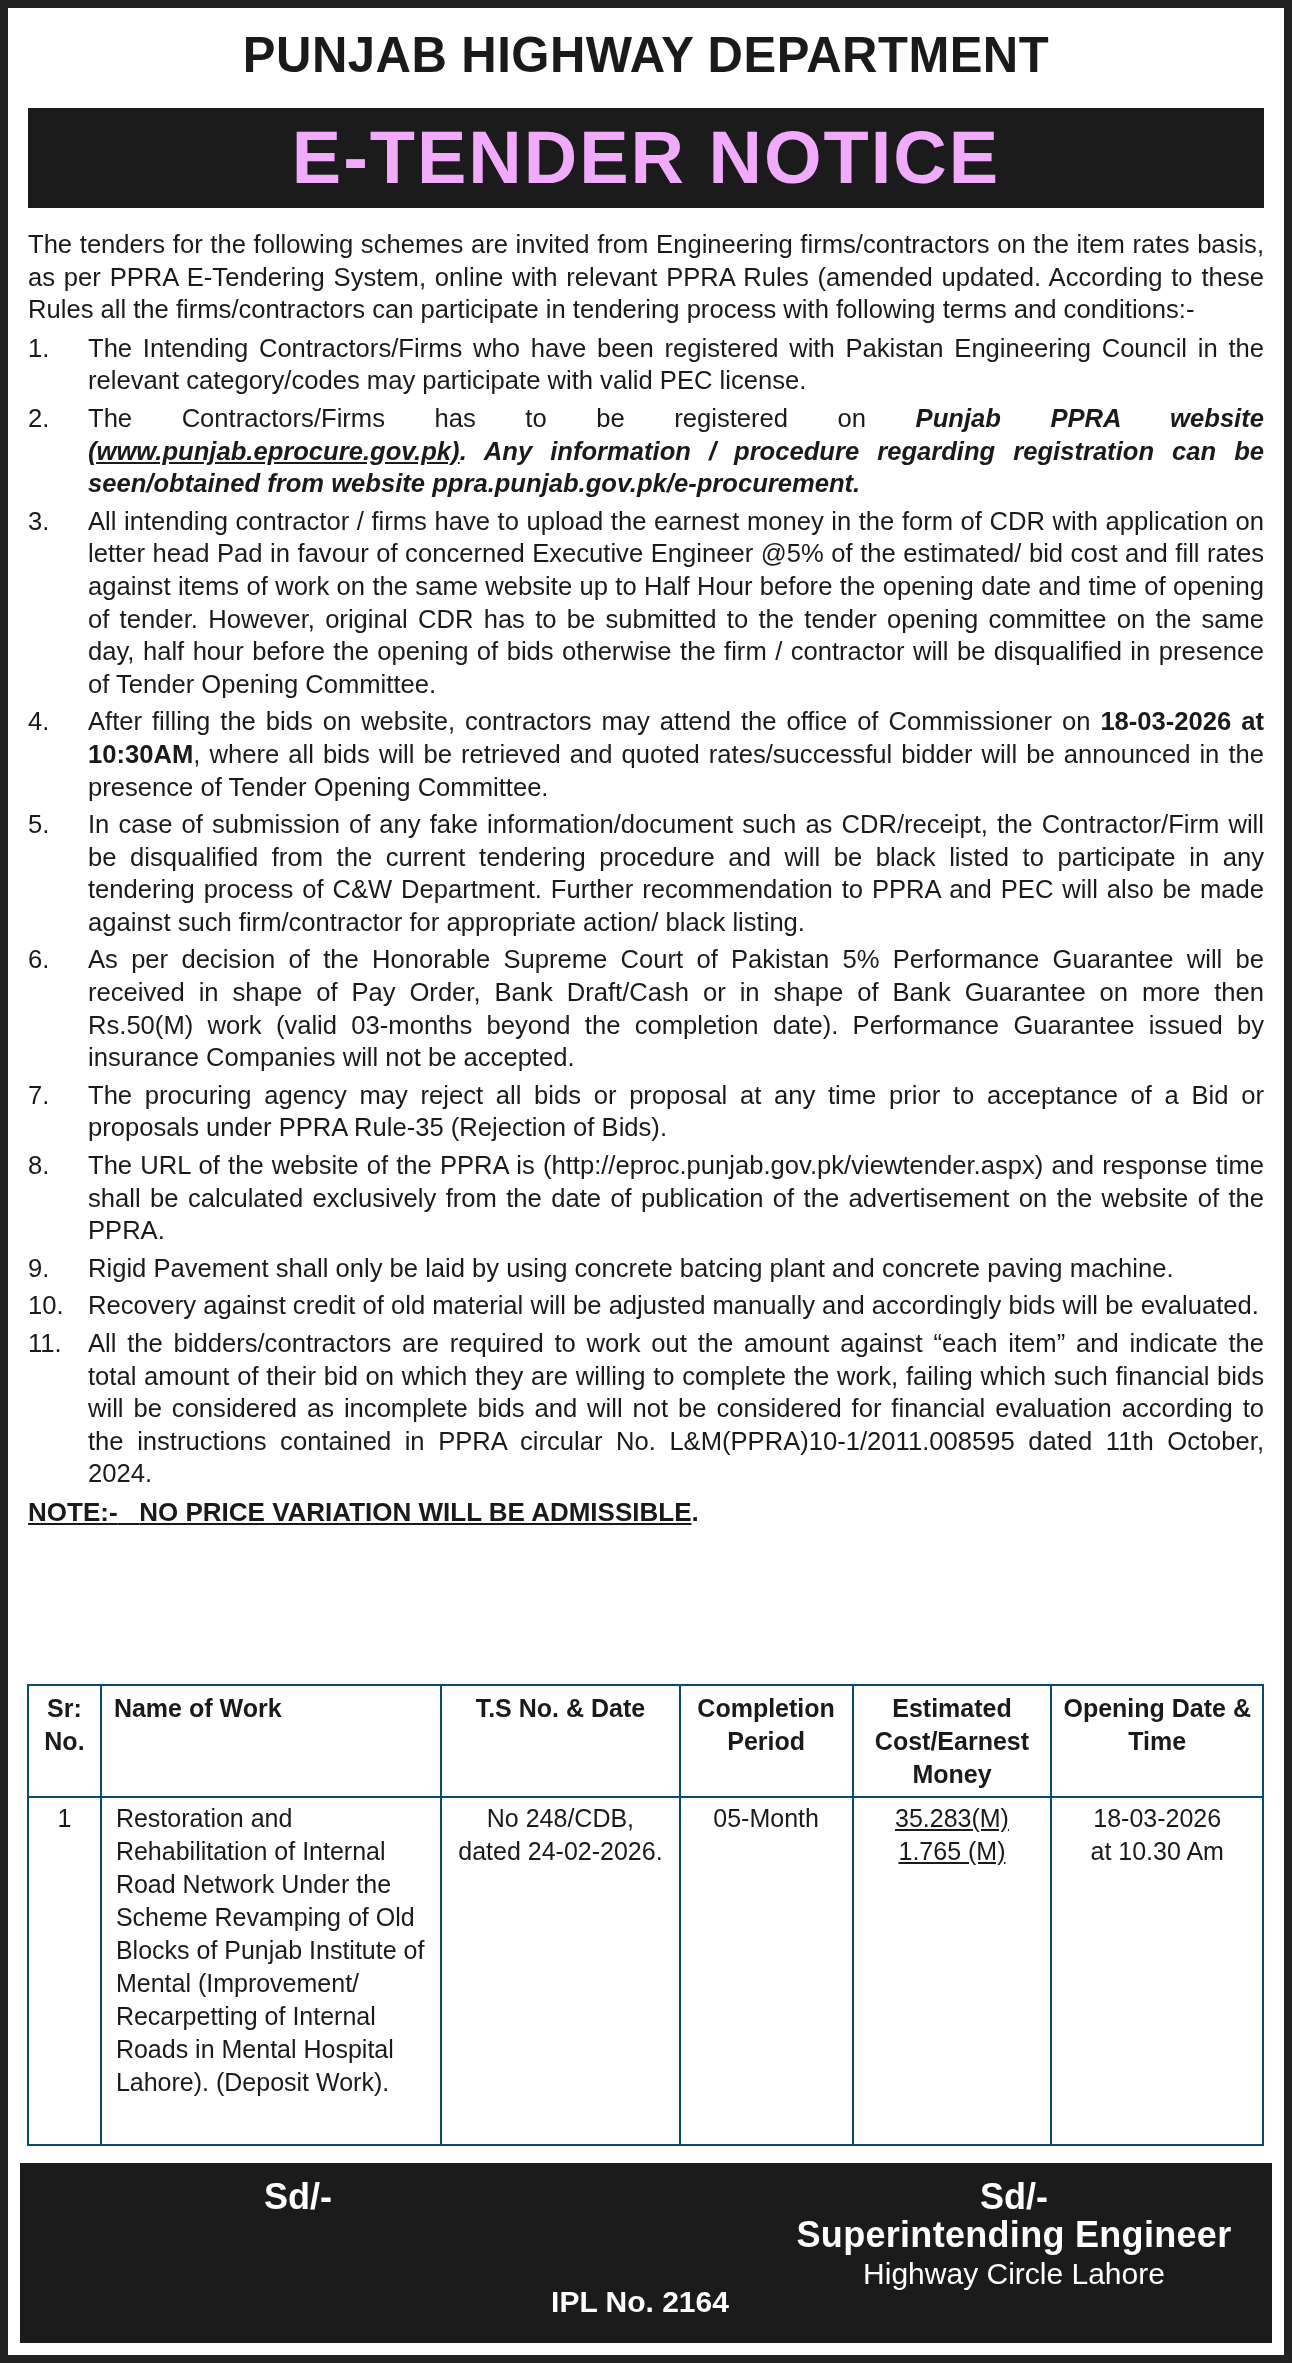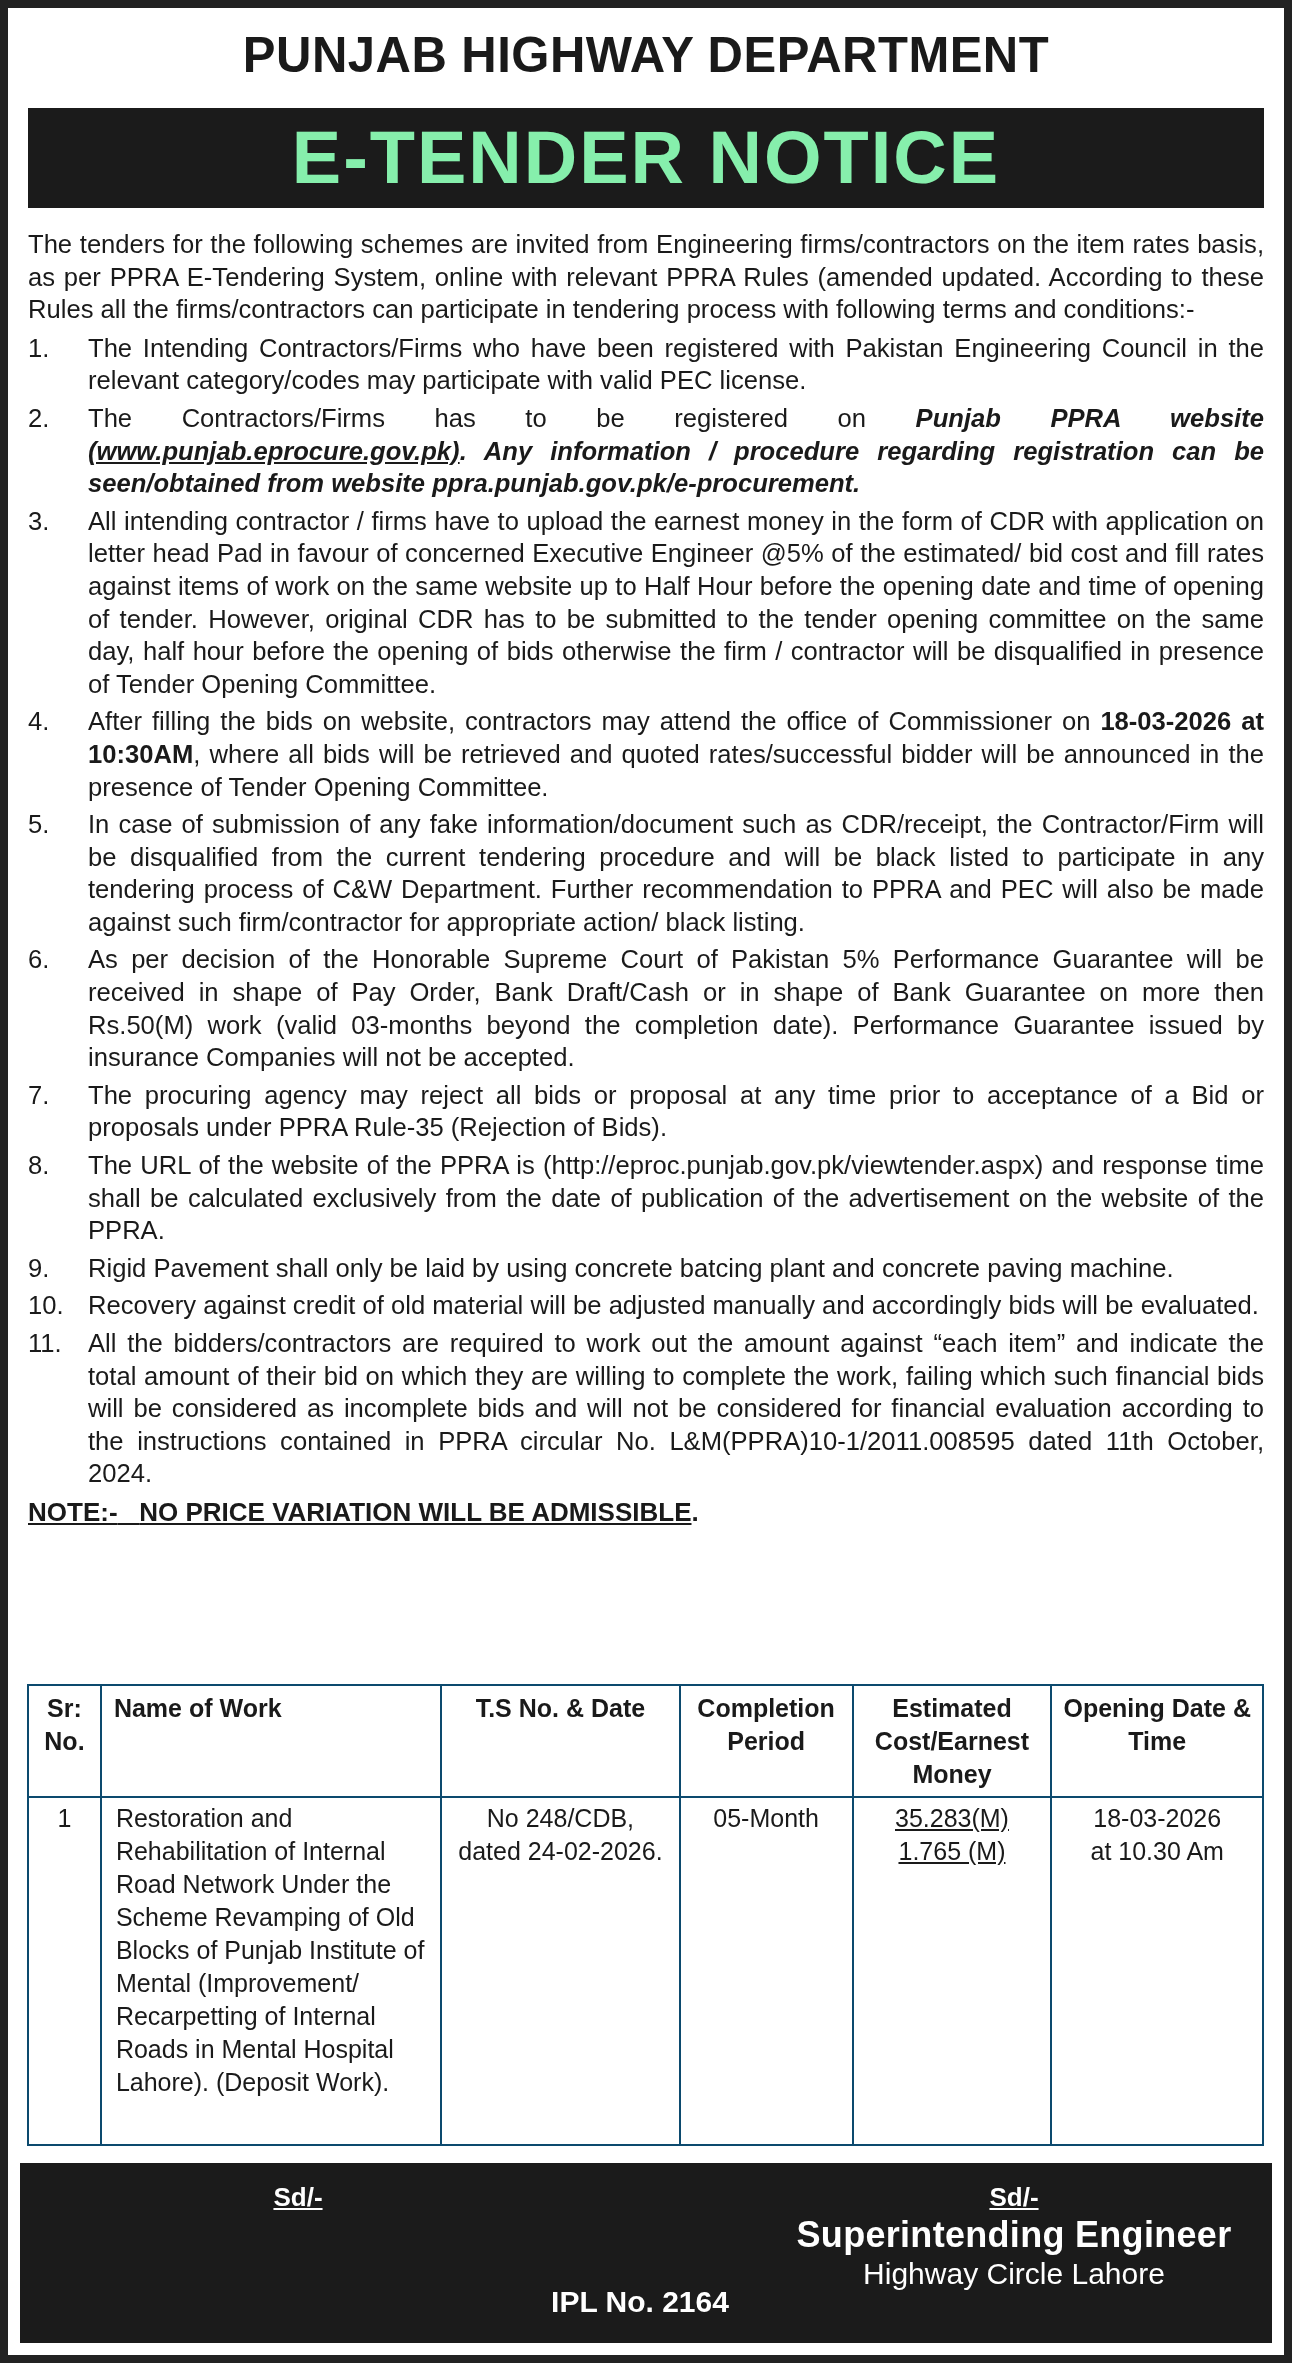--- a/index.html
+++ b/index.html
@@ -3,21 +3,21 @@
 <meta charset="utf-8">
 <style>
   html, body { margin: 0; padding: 0; background: #ffffff; }
   body { width: 1292px; height: 2363px; position: relative; overflow: hidden;
          font-family: "Liberation Sans", sans-serif; color: #1a1a1a; }
   .frame { position: absolute; left: 0; top: 0; width: 1292px; height: 2363px;
            box-sizing: border-box; border: 8px solid #222222; background: #fff; }
   .dept-title { position: absolute; left: 0; width: 1292px; top: 30px; text-align: center;
                 font-weight: bold; font-size: 50px; letter-spacing: 0.5px; line-height: 1; transform: scaleX(0.98); }
   .tender-bar { position: absolute; left: 28px; top: 108px; width: 1236px; height: 100px;
-                background: #1b1b1b; color: #86efac; text-align: center; }
+                background: #1b1b1b; color: #f0abfc; text-align: center; }
   .tender-bar span { display: inline-block; font-weight: bold; font-size: 74px; line-height: 100px; letter-spacing: 2px; }
   .body-text { position: absolute; left: 28px; top: 228px; width: 1236px;
                font-size: 25.6px; line-height: 32.6px; text-align: justify; }
   .intro { margin: 0 0 6px 0; text-align: justify; }
   ol.terms { list-style: none; margin: 0; padding: 0; }
   ol.terms li { position: relative; padding-left: 60px; margin-bottom: 5px; text-align: justify; }
   ol.terms li .num { position: absolute; left: 0; top: 0; }
   .bi { font-weight: bold; font-style: italic; }
   .u { text-decoration: underline; }
   .b { font-weight: bold; }
@@ -26,21 +26,21 @@
   table.works { position: absolute; left: 27px; top: 1684px; width: 1237px; height: 462px;
                 border-collapse: collapse; font-size: 25px; line-height: 33px; }
   table.works th, table.works td { border: 2px solid #0c4a6e; vertical-align: top; padding: 4px 6px; }
   table.works th { font-weight: bold; text-align: center; height: 100px; padding-top: 6px; }
   table.works th.name-h { text-align: left; padding-left: 12px; }
   table.works td { text-align: center; }
   table.works td.name { text-align: left; padding-left: 14px; }
   .footer-bar { position: absolute; left: 20px; top: 2163px; width: 1252px; height: 180px;
                 background: #1b1b1b; color: #ffffff; }
   .sig { position: absolute; text-align: center; }
-  .sig .sd { font-size: 26px; font-weight: bold; line-height: 36px; text-decoration: underline; }
+  .sig .sd { font-size: 36px; font-weight: bold; line-height: 36px; }
   .sig .role { font-size: 36px; font-weight: 900; line-height: 40px; letter-spacing: 0.3px; }
   .sig .office { font-size: 30px; line-height: 38px; }
   .sig-left { left: 38px; width: 480px; top: 16px; }
   .sig-right { left: 720px; width: 548px; top: 16px; }
   .ipl { position: absolute; left: 480px; width: 280px; top: 122px; text-align: center;
          font-size: 30px; font-weight: bold; }
 </style>
 </head>
 <body>
 

